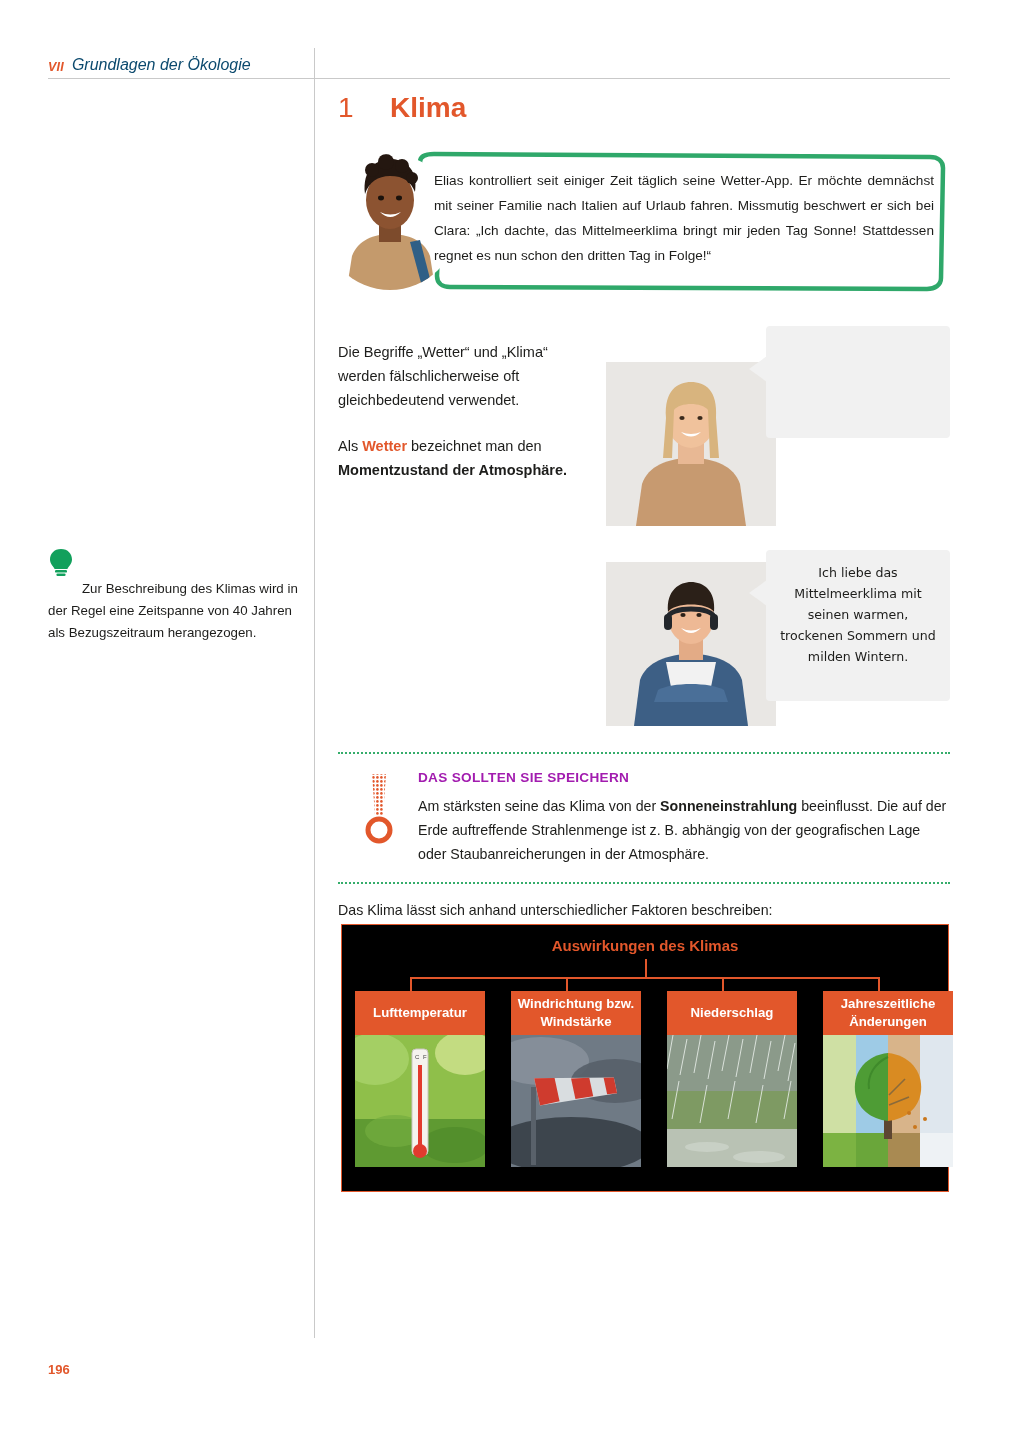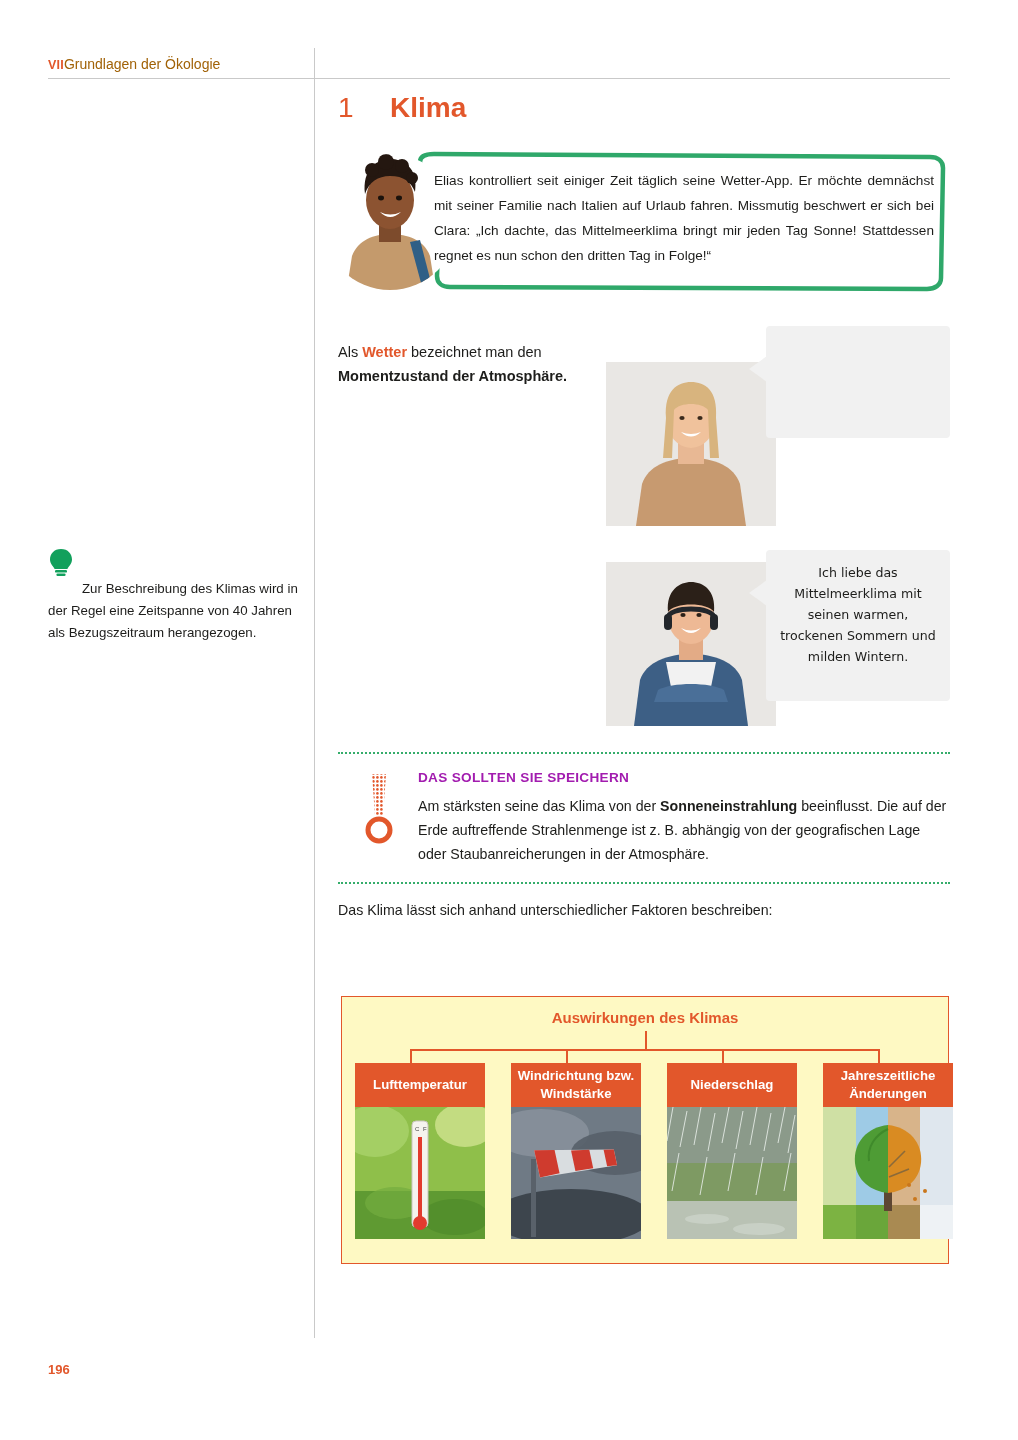--- a/index.html
+++ b/index.html
@@ -9,24 +9,24 @@
     font-family:"Liberation Sans", sans-serif;
     color:#1d1d1b;
     position:relative;
     overflow:hidden;
   }
   .page{position:absolute;inset:0;}
 
   
   .header{
     position:absolute;left:48px;top:56px;width:902px;
-    display:flex;align-items:flex-end;gap:0;
+    display:flex;align-items:flex-end;gap:8px;font-style:italic;
   }
   .header .vol{color:#e2572b;font-size:12.5px;font-weight:700;letter-spacing:.2px;}
-  .header .htitle{color:#a16207;font-size:14px;font-weight:400;}
+  .header .htitle{color:#0c4a6e;font-size:16px;font-weight:400;}
   .header-rule{
     position:absolute;left:48px;top:78px;width:902px;height:1px;background:#c9c9c9;
   }
 
   
   .vrule{position:absolute;left:314px;top:48px;width:1px;height:1290px;background:#c9c9c9;}
 
   
   .chapter{position:absolute;left:338px;top:92px;display:flex;align-items:baseline;}
   .chapter .num{color:#e2572b;font-size:28px;font-weight:400;width:52px;}
@@ -93,22 +93,22 @@
   .speichern .sp-body{
     position:absolute;left:80px;top:26px;width:530px;
     font-size:14.2px;line-height:24px;
   }
 
   
   .leadin{position:absolute;left:338px;top:898px;width:612px;font-size:14.2px;line-height:24px;}
 
   
   .diagram{
-    position:absolute;left:341px;top:996px;width:608px;height:268px;
-    border:1px solid #e2572b;background:#fef9c3;box-sizing:border-box;text-decoration:underline;
+    position:absolute;left:341px;top:924px;width:608px;height:268px;
+    border:1px solid #e2572b;background:#000000;box-sizing:border-box;text-decoration:underline;
   }
   .diagram .dtitle{
     position:absolute;left:0;right:0;top:12px;text-align:center;
     color:#e2572b;font-weight:700;font-size:15px;
   }
   .connector{position:absolute;background:#e2572b;}
   .cell{position:absolute;width:130px;}
   .cell .cap{
     background:#e2572b;color:#fff;font-weight:700;font-size:13.2px;
     text-align:center;line-height:18px;height:44px;
@@ -178,20 +178,21 @@
       <svg width="26" height="30" viewBox="0 0 26 30">
         <path d="M13 1 C6 1 2 6 2 11.5 C2 16 5.5 18.5 6.6 21 L19.4 21 C20.5 18.5 24 16 24 11.5 C24 6 20 1 13 1 Z" fill="#12a05c"></path>
         <rect x="7" y="22" width="12" height="2.6" rx="1.2" fill="#12a05c"></rect>
         <rect x="8.4" y="25.6" width="9.2" height="2.4" rx="1.2" fill="#12a05c"></rect>
       </svg>
     </span>
     <p class="tiptext">Zur Beschreibung des Klimas wird in der Regel eine Zeitspanne von 40 Jahren als Bezugszeitraum herangezogen.</p>
   </div>
 
   <div class="blockA">
+    <p>Die Begriffe „Wetter“ und „Klima“ werden fälschlicherweise oft gleichbedeutend verwendet.</p>
     <p><span>Als </span><span class="hl">Wetter</span><span> bezeichnet man den </span><span class="bold">Momentzustand der Atmosphäre.</span></p>
   </div>
 
   <div class="photo photo1">
     <svg width="170" height="164" viewBox="0 0 170 164">
       <rect width="170" height="164" fill="#e9e7e4"></rect>
       <path d="M30 164 L36 122 C42 104 62 96 85 96 C108 96 128 104 134 122 L140 164 Z" fill="#c79a70"></path>
       <rect x="72" y="78" width="26" height="24" fill="#e8b894"></rect>
       <ellipse cx="85" cy="58" rx="24" ry="28" fill="#f0c29c"></ellipse>
       <path d="M60 56 C58 28 72 20 85 20 C99 20 112 28 110 56 L113 96 L104 96 L102 48 C96 40 74 40 68 48 L66 96 L57 96 Z" fill="#d8b47e"></path>

